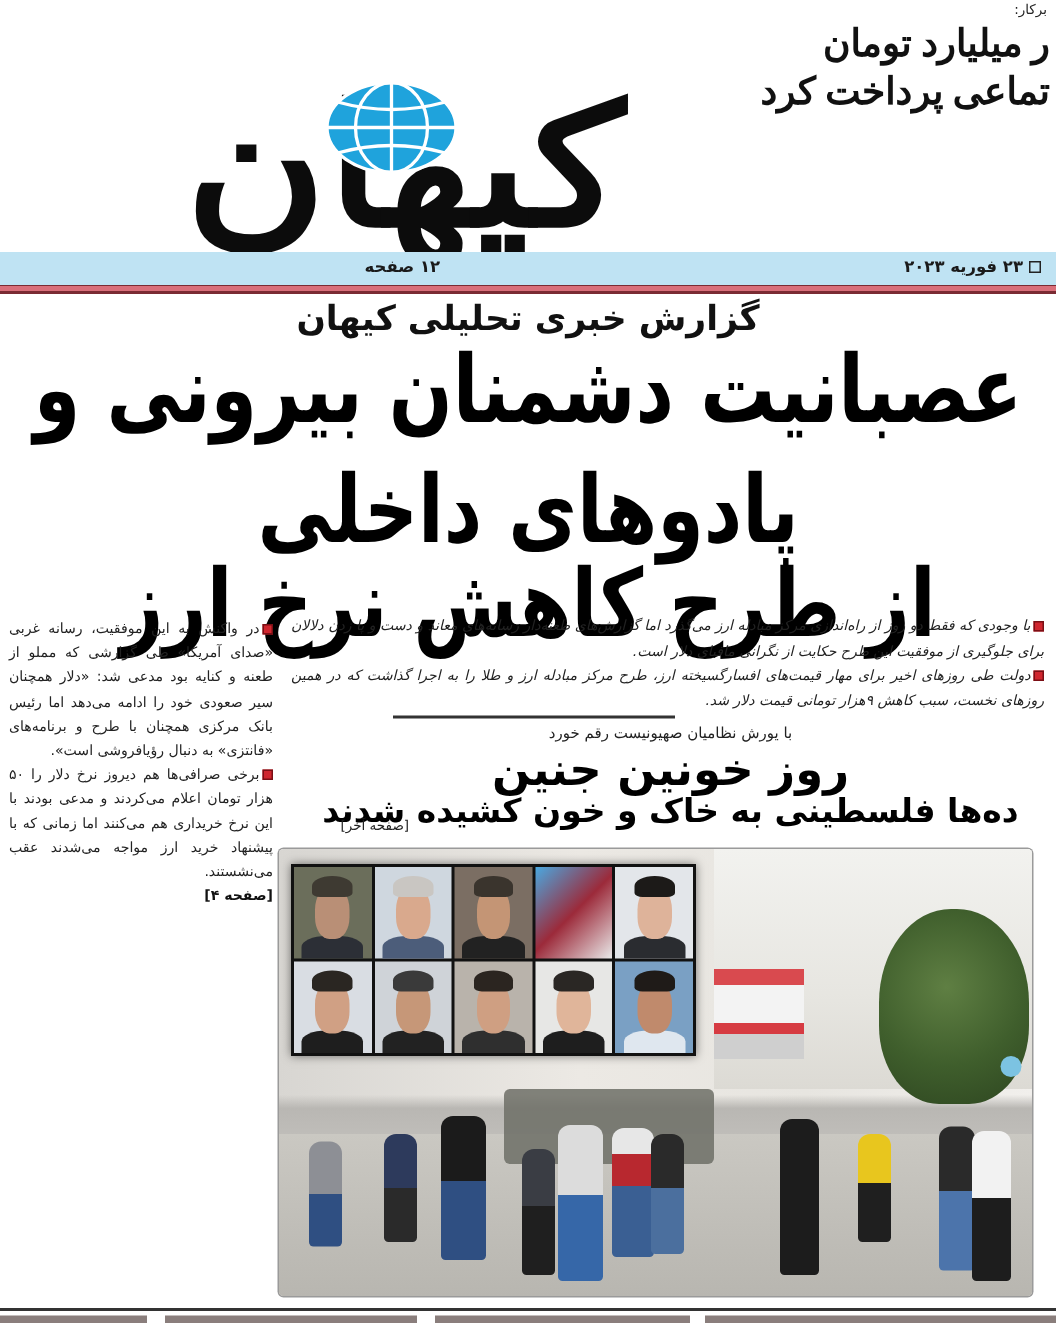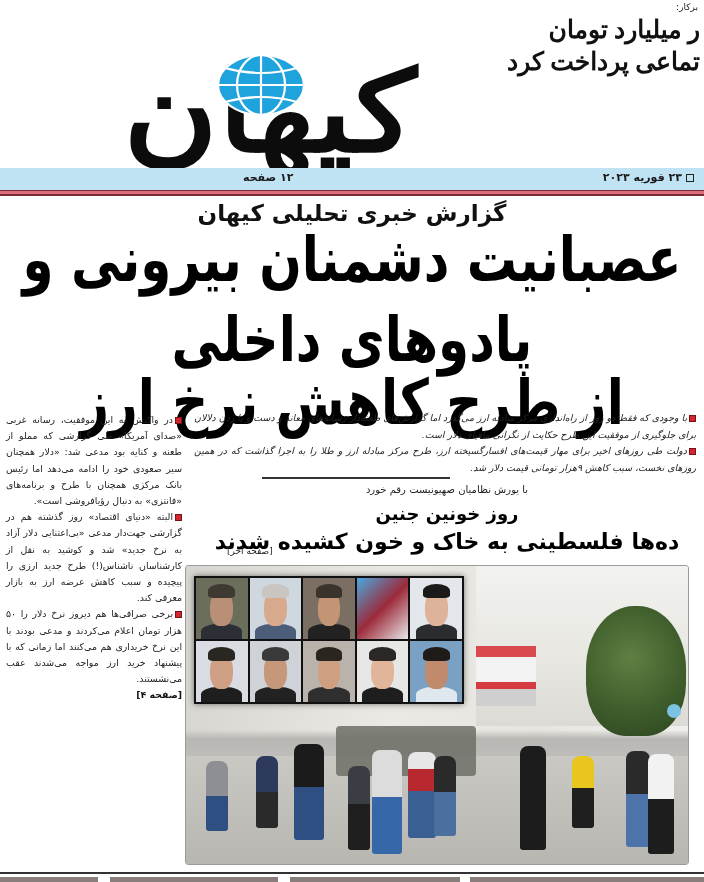--- a/index.html
+++ b/index.html
@@ -52,21 +52,21 @@
     .page-ref { font-weight: bold; color: #111; }
 
     
     .lead { position: absolute; right: 8px; top: 410px; width: 502px; font-size: 9.4px; line-height: 16.5px; color: #222; text-align: justify; font-style: italic; }
     .lead p { margin: 0; }
     .sub-rule { position: absolute; left: 262px; top: 477px; width: 188px; height: 2px; background: #333; }
 
     
     .story2-kicker { position: absolute; left: 190px; top: 484px; width: 514px; text-align: center; font-size: 10px; color: #222; }
     .story2-head { position: absolute; left: 190px; top: 500px; width: 514px; text-align: center; font-weight: bold; color: #000; }
-    .story2-head .a { display: block; font-size: 18px; line-height: 28px; }
+    .story2-head .a { display: block; font-size: 30px; line-height: 28px; }
     .story2-head .b { display: block; font-size: 22px; line-height: 28px; text-align: center; }
     .story2-ref { position: absolute; left: 192px; top: 546px; font-size: 9px; color: #222; margin-left: 35px; }
 
     
     .photo {
       position: absolute; left: 186px; top: 566px; width: 502px; height: 298px; border-radius: 3px; overflow: hidden;
       background:
         linear-gradient(180deg, rgba(255,255,255,0) 0%, rgba(255,255,255,0) 55%, #b9b7b3 58%, #cfcdc9 80%, #bdbab4 100%),
         linear-gradient(90deg, #d8d6d2 0%, #ece9e4 40%, #e7e5e0 70%, #f1efec 100%);
       box-shadow: 0 0 0 1px #9a9a9a;
@@ -132,21 +132,20 @@
 </div>
 
 <div class="lead rtl">
   <p><span class="red-sq"></span><span>با وجودی که فقط دو روز از راه‌اندازی مرکز مبادله ارز می‌گذرد اما گزارش‌های طعنه‌دار رسانه‌های معاند و دست و پا زدن دلالان برای جلوگیری از موفقیت این طرح حکایت از نگرانی مافیای دلار است.</span></p>
   <p><span class="red-sq"></span><span>دولت طی روزهای اخیر برای مهار قیمت‌های افسارگسیخته ارز، طرح مرکز مبادله ارز و طلا را به اجرا گذاشت که در همین روزهای نخست، سبب کاهش ۹هزار تومانی قیمت دلار شد.</span></p>
 </div>
 <div class="sub-rule"></div>
 
 <div class="left-col rtl">
   <p><span class="red-sq"></span><span>در واکنش به این موفقیت، رسانه غربی «صدای آمریکا» طی گزارشی که مملو از طعنه و کنایه بود مدعی شد: «دلار همچنان سیر صعودی خود را ادامه می‌دهد اما رئیس بانک مرکزی همچنان با طرح و برنامه‌های «فانتزی» به دنبال رؤیافروشی است».</span></p>
-  <p><span class="red-sq"></span><span>البته «دنیای اقتصاد» روز گذشته هم در گزارشی جهت‌دار مدعی «بی‌اعتنایی دلار آزاد به نرخ جدید» شد و کوشید به نقل از کارشناسان ناشناس(!) طرح جدید ارزی را پیچیده و سبب کاهش عرضه ارز به بازار معرفی کند.</span></p>
   <p><span class="red-sq"></span><span>برخی صرافی‌ها هم دیروز نرخ دلار را ۵۰ هزار تومان اعلام می‌کردند و مدعی بودند با این نرخ خریداری هم می‌کنند اما زمانی که با پیشنهاد خرید ارز مواجه می‌شدند عقب می‌نشستند.</span></p>
   <p class="page-ref">[صفحه ۴]</p>
 </div>
 
 <div class="story2-kicker rtl">با یورش نظامیان صهیونیست رقم خورد</div>
 <div class="story2-head rtl">
   <span class="a">روز خونین جنین</span>
   <span class="b">ده‌ها فلسطینی به خاک و خون کشیده شدند</span>
 </div>
 <div class="story2-ref rtl">[صفحه آخر]</div>

